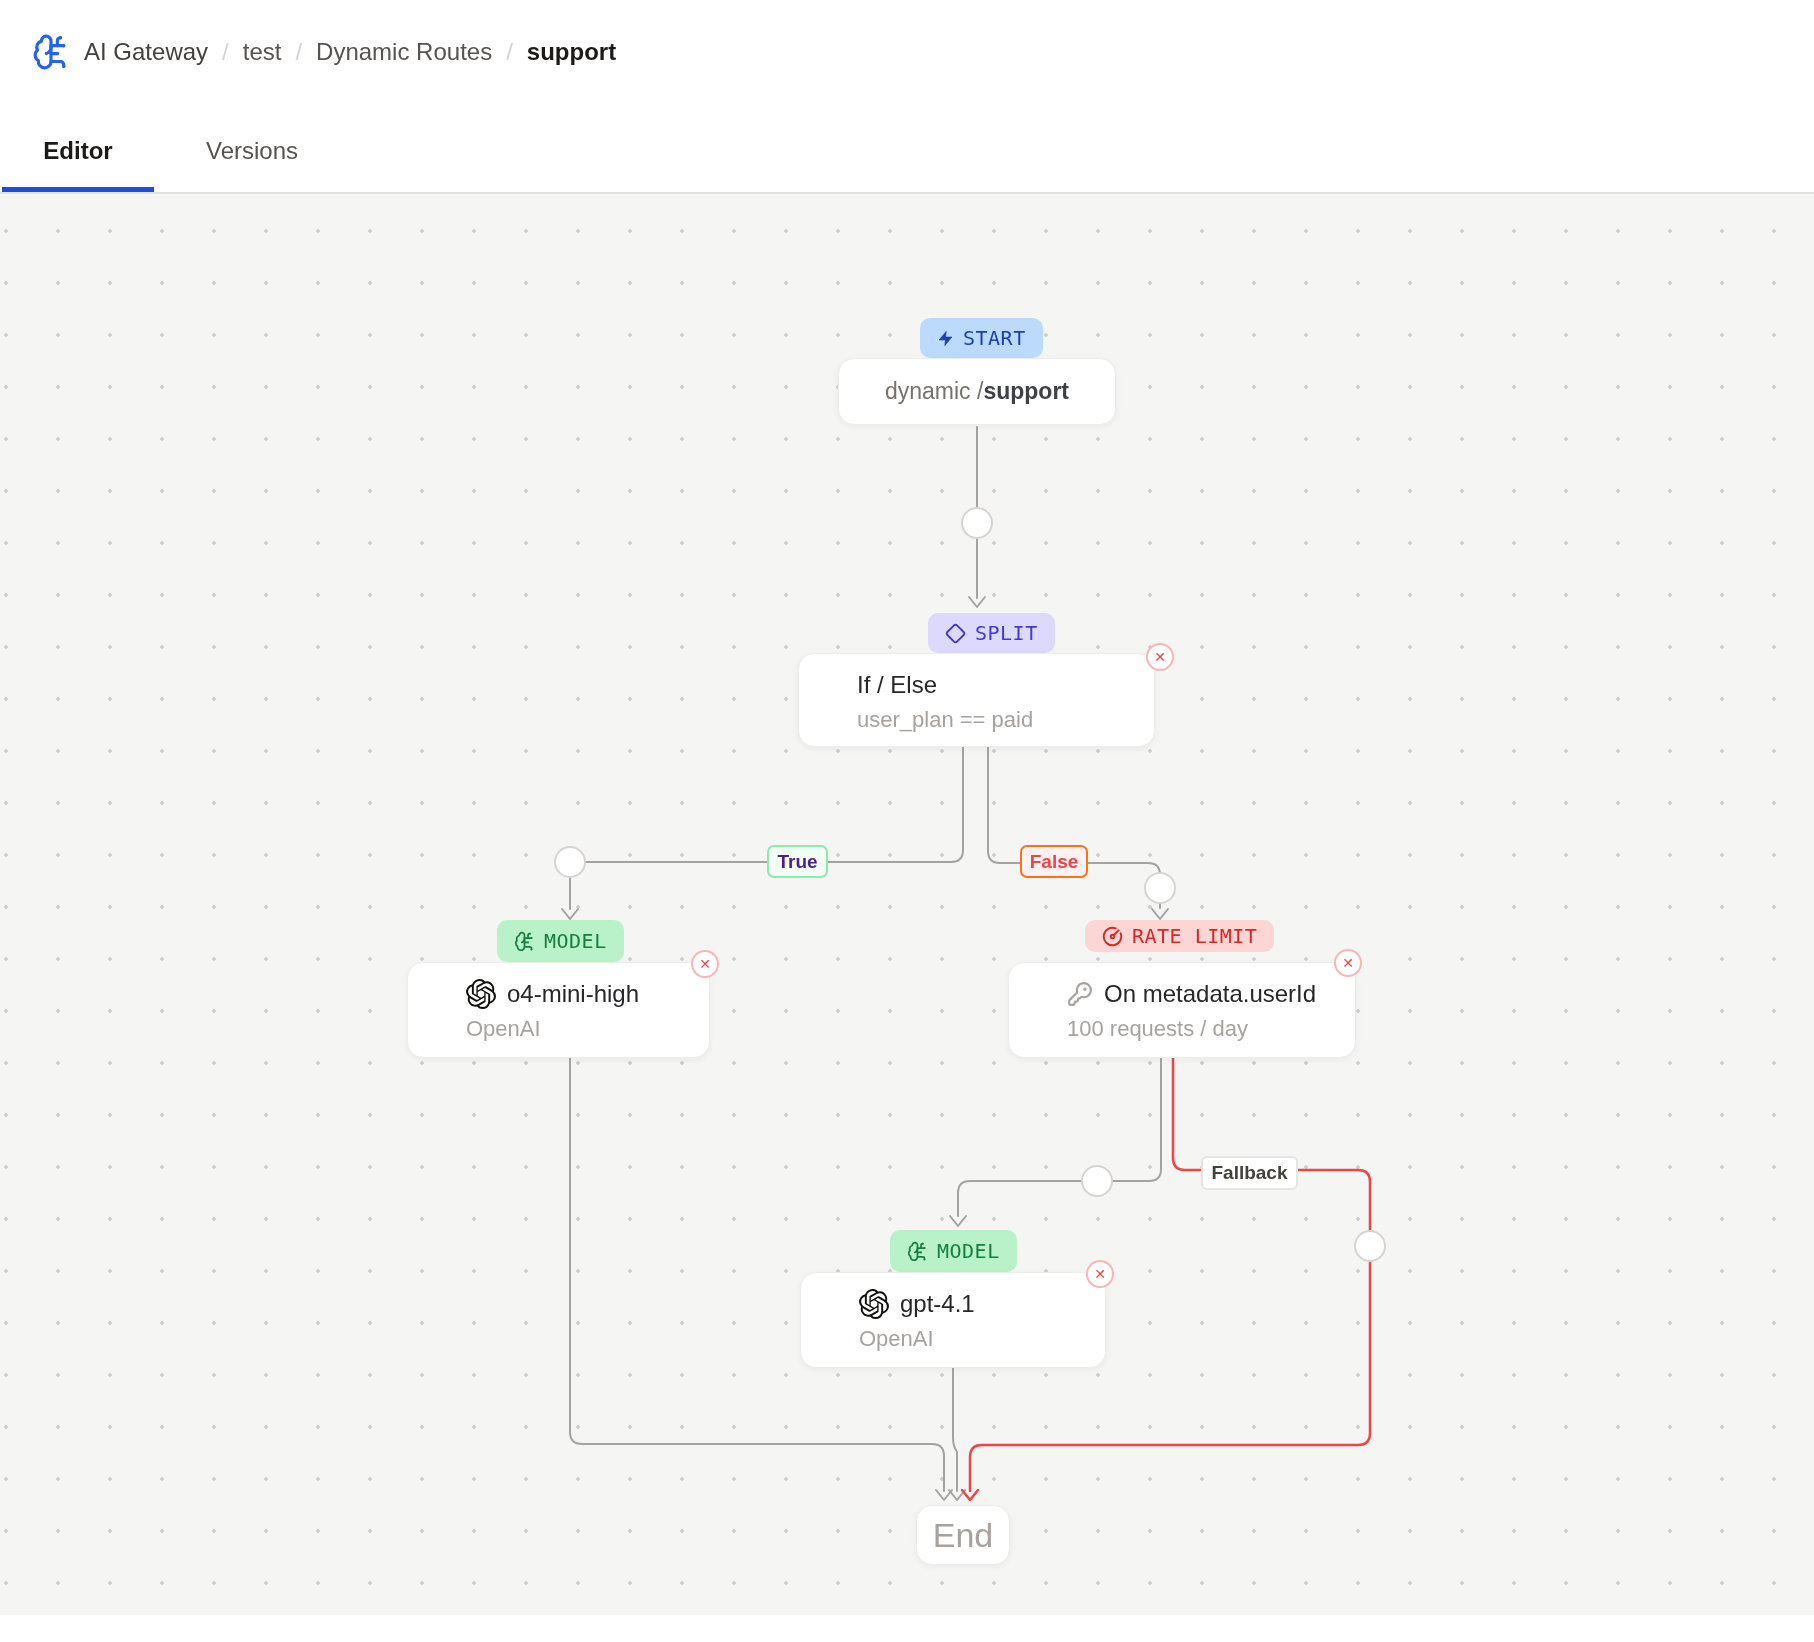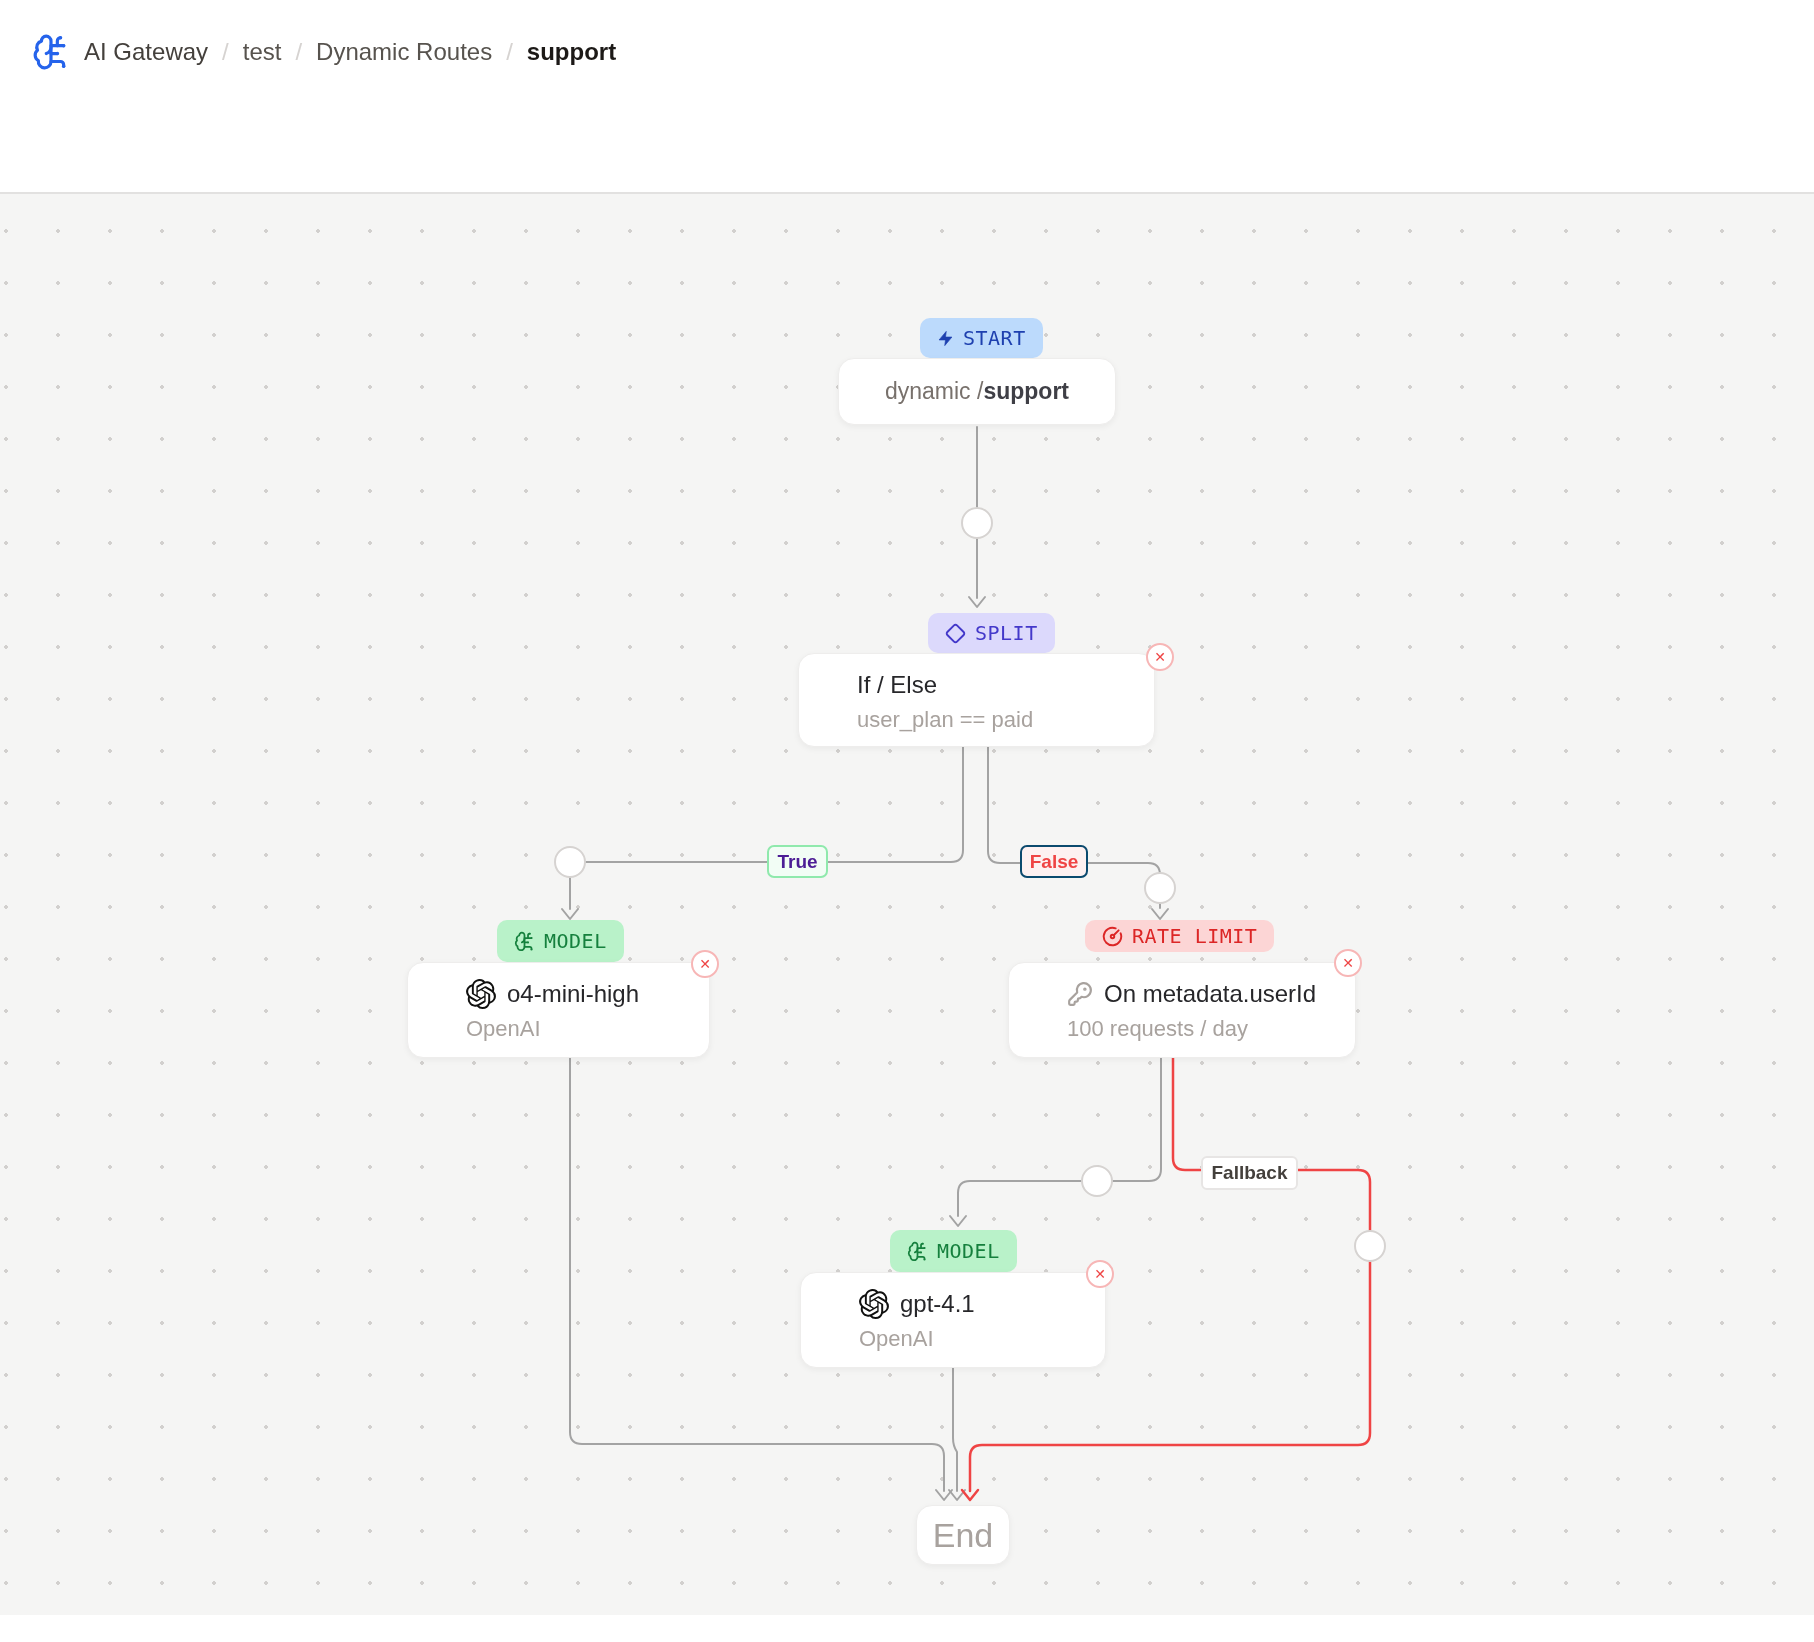--- a/index.html
+++ b/index.html
@@ -84,21 +84,21 @@
     display:flex; align-items:center; justify-content:center;
     font-size:34px; color:#a8a29e;
   }
 
   
   .edge-label {
     position:absolute; display:flex; align-items:center; justify-content:center;
     font-size:19px; font-weight:700; border-radius:7px; z-index:4;
   }
   .label-true  { left:767px; top:845px; width:61px; height:33px; background:#f2fdf5; border:2px solid #8fe9ac; color:#4c1d95; }
-  .label-false { left:1020px; top:845px; width:68px; height:33px; background:#fdf1f1; border:2px solid #0c4a6e; color:#ef4444; }
+  .label-false { left:1020px; top:845px; width:68px; height:33px; background:#fdf1f1; border:2px solid #f97316; color:#ef4444; }
   .label-fallback { left:1201px; top:1156px; width:97px; height:34px; background:#ffffff; border:2px solid #e7e5e4; color:#44403c; border-radius:6px; }
 
   .z-nodes { position:relative; z-index:3; }
 </style>
 </head>
 <body>
 
 <svg width="0" height="0" style="position:absolute" aria-hidden="true">
   <defs>
     <symbol id="icon-brain-circuit" viewBox="0 0 24 24">
@@ -147,20 +147,29 @@
     <svg class="app-icon">
         <use href="#icon-brain-circuit"></use>
       </svg>
     <span class="bc-app">AI Gateway</span>
     <span class="bc-sep">/</span>
     <span class="bc-item">test</span>
     <span class="bc-sep">/</span>
     <span class="bc-item">Dynamic Routes</span>
     <span class="bc-sep">/</span>
     <span class="bc-current">support</span>
+  </div>
+  <div class="tabs">
+    <div class="tab tab-editor">
+      <span>Editor</span>
+      <div class="tab-underline"></div>
+    </div>
+    <div class="tab tab-versions">
+      <span>Versions</span>
+    </div>
   </div>
   <div class="header-border"></div>
 </div>
 
 <div class="canvas"></div>
 <div class="bottom-strip"></div>
 
 <svg class="edges" width="1814" height="1642" viewBox="0 0 1814 1642">
   <g stroke="#a3a3a3" stroke-width="2" fill="none" stroke-linecap="round" stroke-linejoin="round">
     <path d="M977,427 V598"></path>

